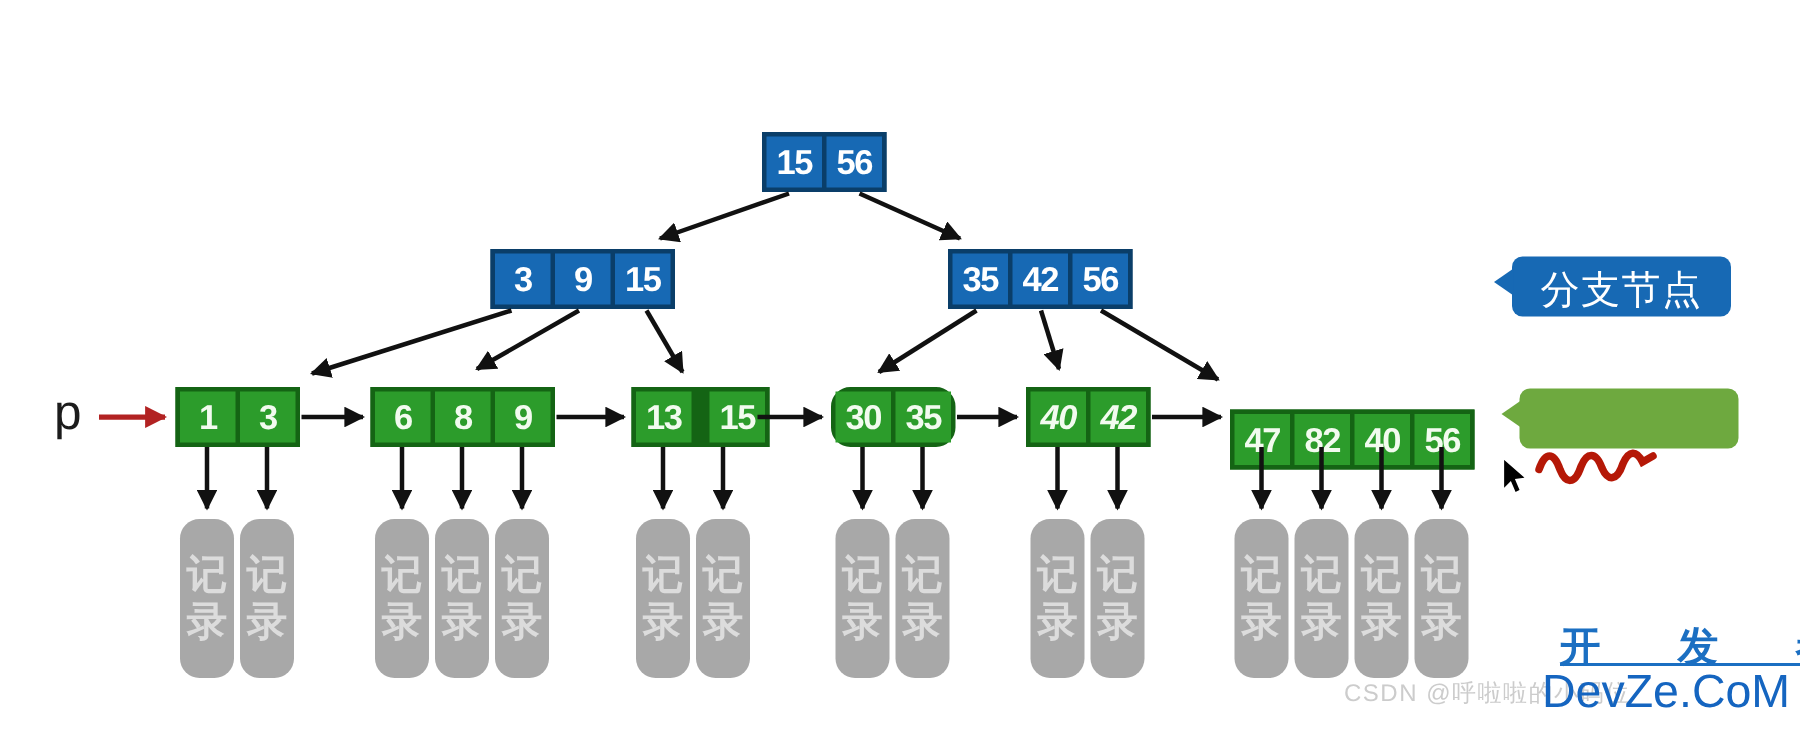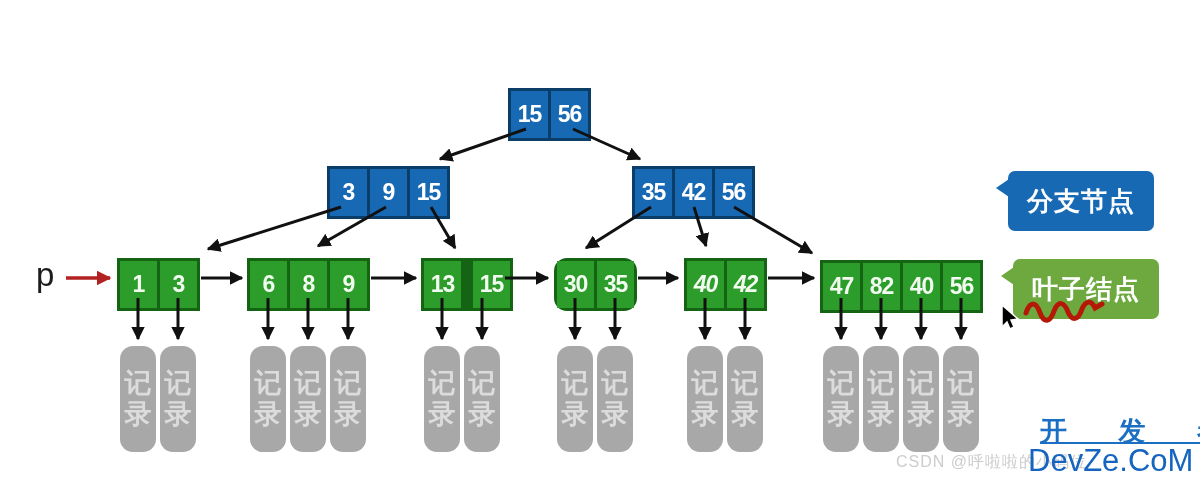--- a/index.html
+++ b/index.html
@@ -16,21 +16,21 @@
   
   .node{
     position:absolute;
     display:flex;
     gap:3px;
     z-index:4;
   }
   .node.blue{border:3px solid #0a3e69;background:#0a3e69;}
   .node.green{border:3px solid #146414;background:#146414;}
   .cell{
-    width:37px;height:47px;
+    width:37px;height:34px;
     display:flex;align-items:center;justify-content:center;
     font-weight:bold;font-size:23px;line-height:1;
     letter-spacing:-1px;
   }
   .blue .cell{background:#1769b4;color:#ffffff;}
   .green .cell{background:#2c9c2b;color:#f2fbef;}
   
   .pill{
     position:absolute;
     width:36px;height:106px;
@@ -40,24 +40,24 @@
     display:flex;flex-direction:column;
     align-items:center;justify-content:center;
     gap:4px;
     color:#dcdcdc;
     font-weight:bold;font-size:27px;line-height:1;
     z-index:1;
   }
   
   .callout{
     position:absolute;
-    height:60px;width:146px;
+    height:40px;width:146px;
     border-radius:7px;
-    display:flex;align-items:center;justify-content:center;
-    font-weight:bold;font-size:26px;color:#ffffff;
+    display:flex;align-items:flex-end;justify-content:center;
+    font-weight:normal;font-size:26px;color:#ffffff;
     z-index:4;
     letter-spacing:1px;
   }
   .co-blue{background:#1769b4;}
   .co-green{background:#6ea93f;}
   .tail{
     position:absolute;left:-12px;top:8px;
     width:0;height:0;
     border-top:9px solid transparent;
     border-bottom:9px solid transparent;
@@ -127,21 +127,21 @@
     <div class="cell">15</div>
   </div>
   <div class="node green" style="left:554px;top:258px;border-radius:13px;">
     <div class="cell">30</div>
     <div class="cell">35</div>
   </div>
   <div class="node green" style="left:684px;top:258px;font-style:italic;">
     <div class="cell">40</div>
     <div class="cell">42</div>
   </div>
-  <div class="node green" style="left:820px;top:260px;">
+  <div class="node green" style="left:820px;top:273px;">
     <div class="cell">47</div>
     <div class="cell">82</div>
     <div class="cell">40</div>
     <div class="cell">56</div>
   </div>
 
   <div class="pill" style="left:120px;">
       <span>记</span>
       <span>录</span>
     </div>
@@ -203,21 +203,20 @@
     </div>
 
   <div class="p-label">p</div>
 
   <div class="callout co-blue" style="left:1008px;top:171px;">
     <span class="tail tail-blue"></span>
     <span>分支节点</span>
   </div>
   <div class="callout co-green" style="left:1013px;top:259px;">
     <span class="tail tail-green"></span>
-    <span>叶子结点</span>
   </div>
 
   <div class="wm-gray">CSDN @呼啦啦的小码位</div>
   <div class="wm-site">开 发 者</div>
   <div class="wm-domain">DevZe.CoM</div>
 
   <svg class="overlay" width="1200" height="486" viewBox="0 0 1200 486">
     <defs>
       <marker id="ab" viewBox="0 0 10 10" refX="9" refY="5" markerWidth="4.6" markerHeight="4.6" orient="auto">
         <path d="M0,0 L10,5 L0,10 z" fill="#111111"></path>

